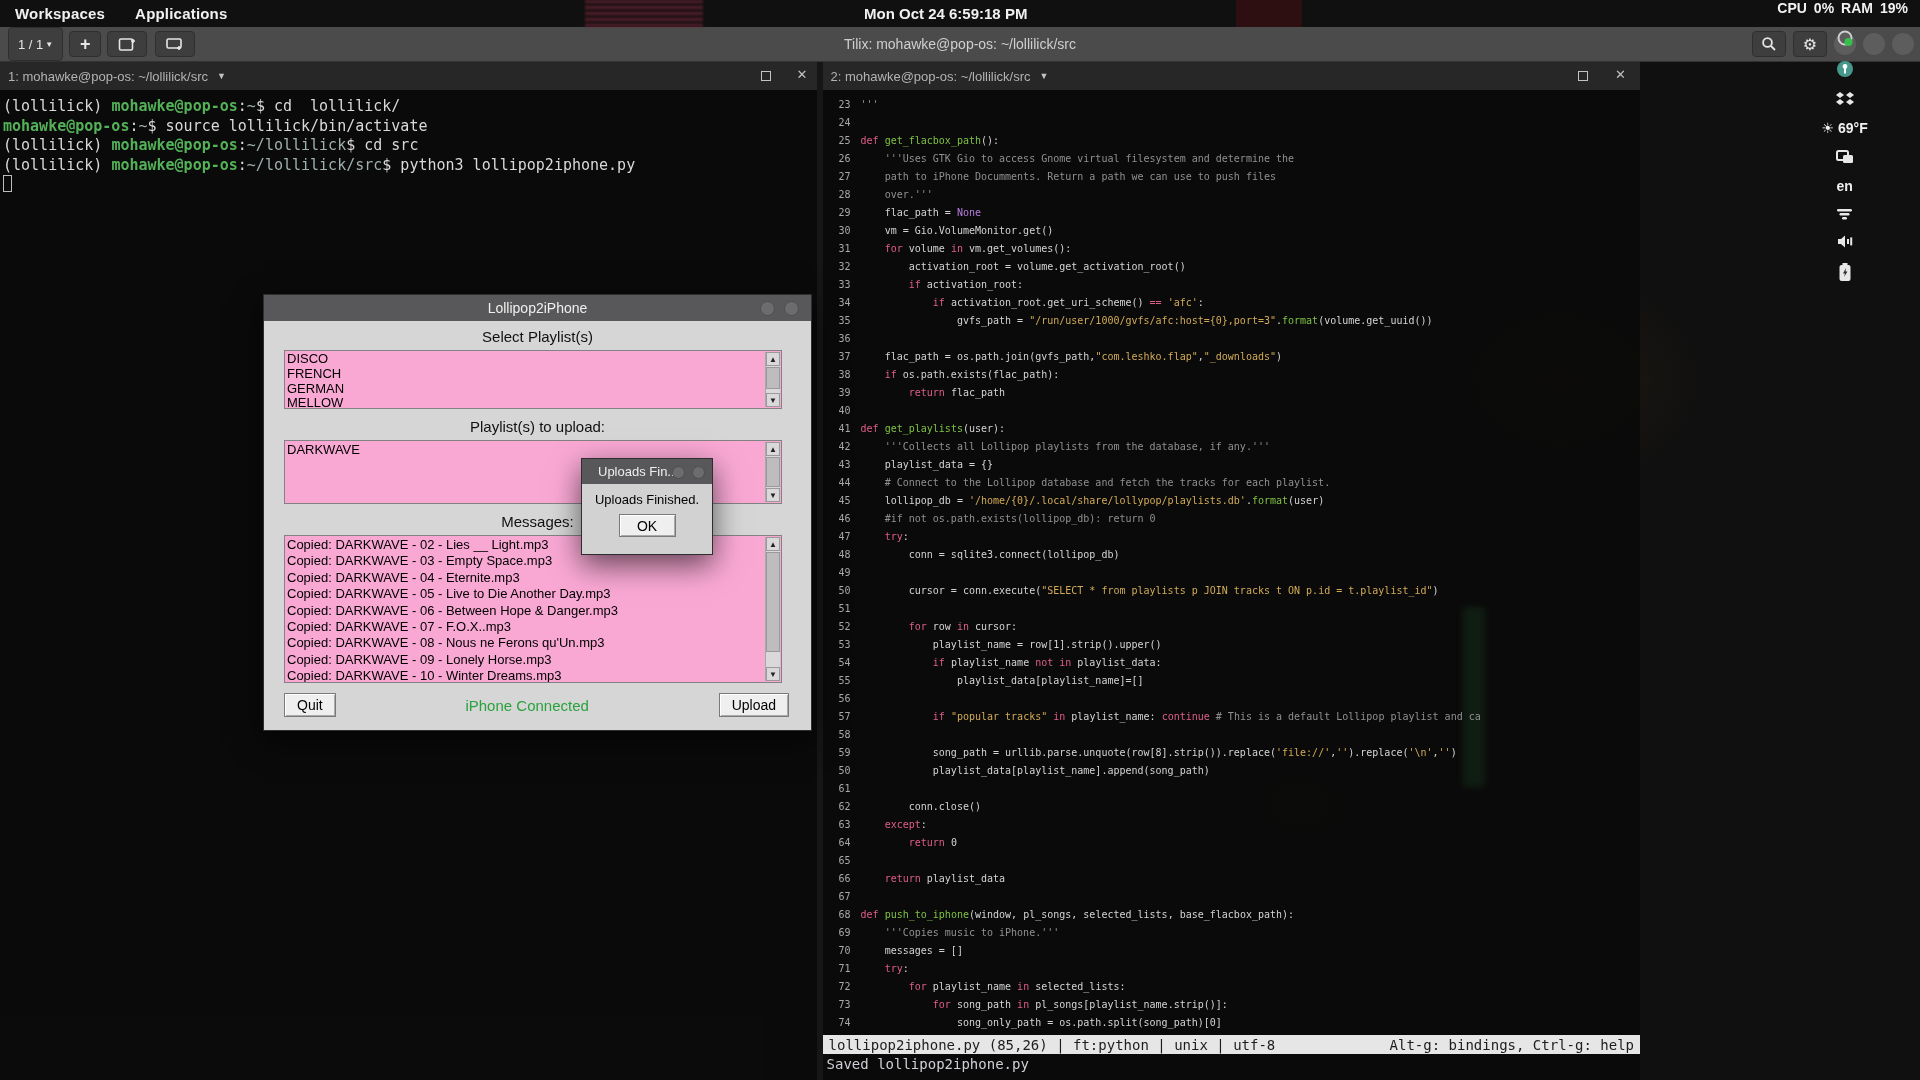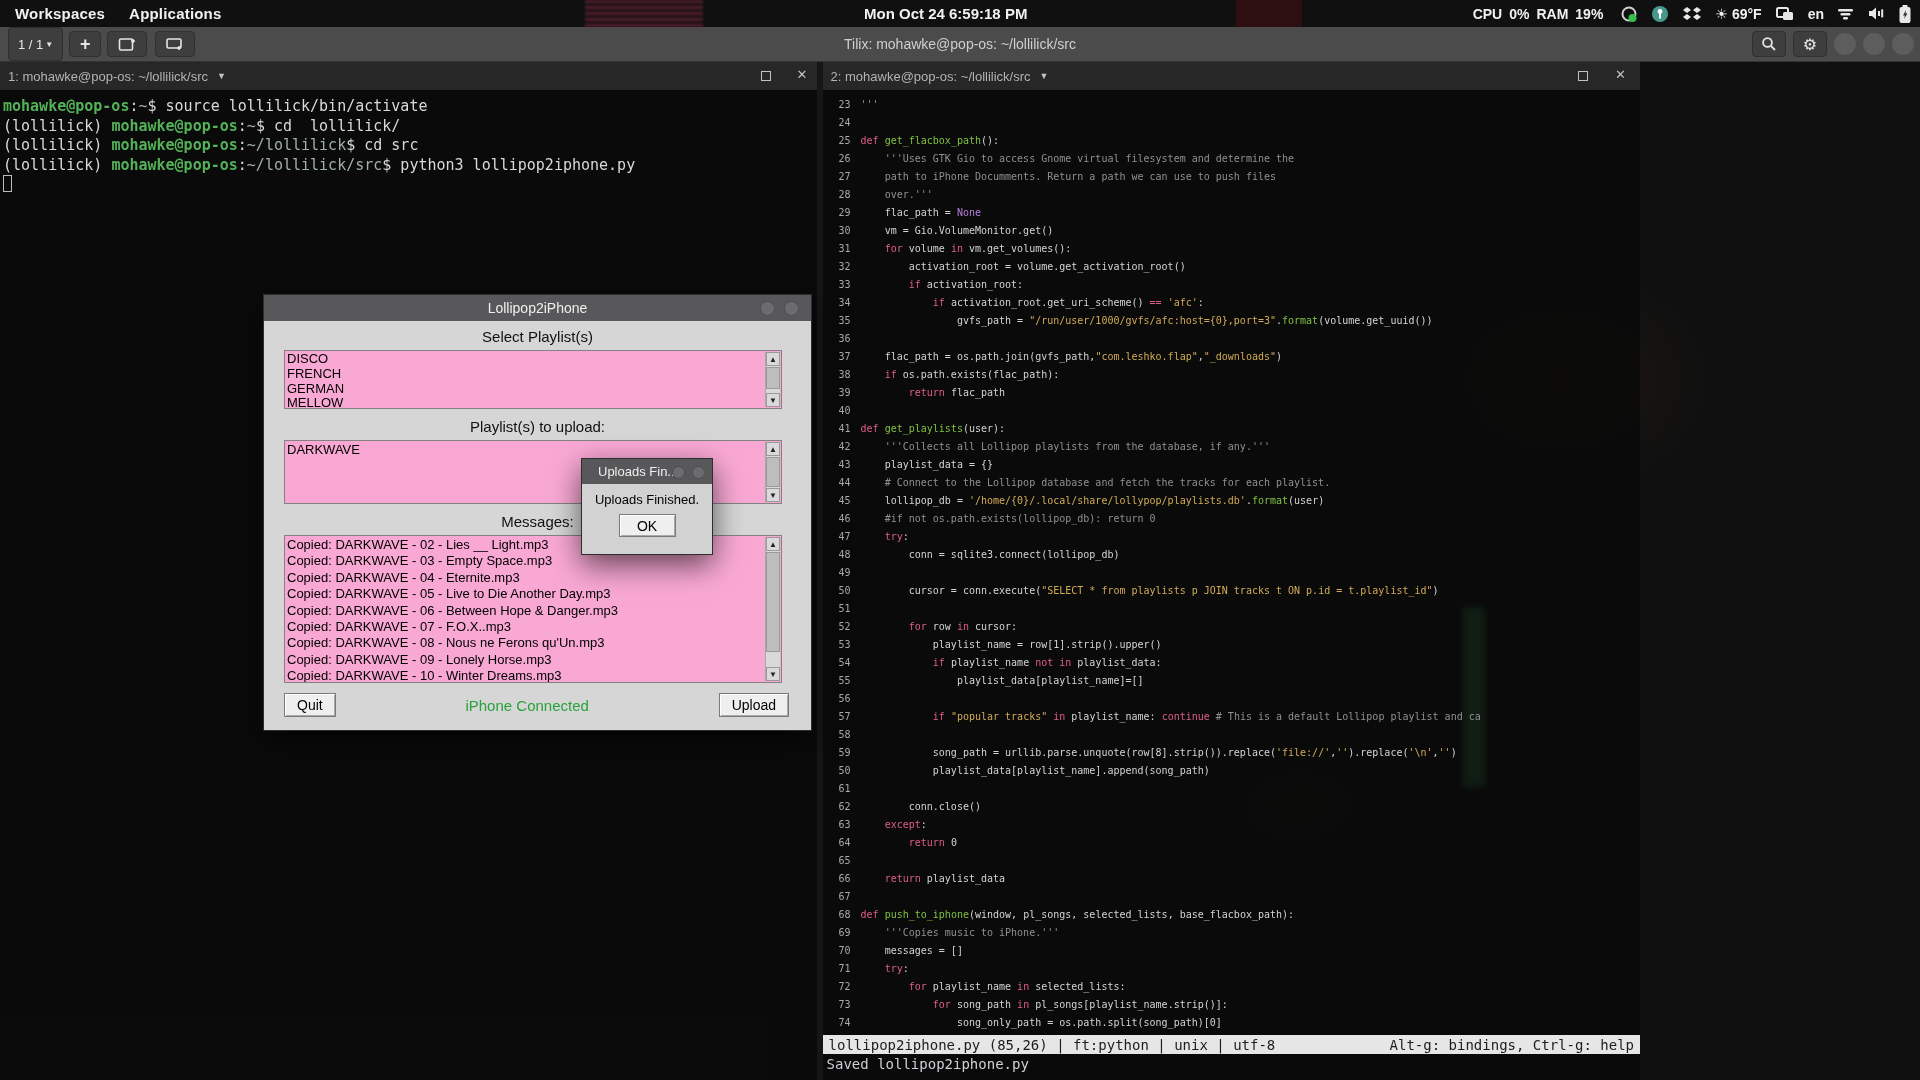--- a/index.html
+++ b/index.html
@@ -19,25 +19,25 @@
   #wall-warm { left:1350px; top:220px; width:420px; height:320px;
      background:radial-gradient(closest-side, rgba(110,70,30,.16), transparent 70%); }
   #wall-green { left:1600px; top:545px; width:22px; height:180px; background:rgba(60,150,80,.14); filter:blur(3px); }
   #wall-warm2 { left:1050px; top:640px; width:500px; height:330px;
      background:radial-gradient(closest-side, rgba(80,60,40,.10), transparent 70%); }
 
   
   #topbar { position:absolute; left:0; top:0; width:1920px; height:27px;
      background:rgba(16,16,16,.93); color:#f1f1f1; display:flex; align-items:center; z-index:30; }
   #topbar .menu { font-weight:bold; font-size:15px; margin-left:15px; letter-spacing:.2px; }
-  #topbar .menu + .menu { margin-left:24px; }
+  #topbar .menu + .menu { margin-left:30px; }
   #clock { position:absolute; left:864px; top:0; height:27px; display:flex; align-items:center;
      font-weight:bold; font-size:15px; }
   #indicators { position:absolute; right:8px; top:0; height:27px; display:flex; align-items:center; gap:13px;
-     font-weight:bold; font-size:14px; }
+     font-weight:bold; font-size:14px;flex-direction:column; }
   #indicators .sysmon { display:flex; gap:7px; margin-right:4px; }
   .ticon { display:inline-flex; align-items:center; }
   #temp-group { display:flex; align-items:center; gap:4px; font-size:14px; }
   #kbd-layout { font-size:14px; font-weight:bold; }
 
   
   #toolbar { position:absolute; left:0; top:27px; width:1920px; height:35px; background:#4b4b4b;
      border-bottom:1px solid #333; display:flex; align-items:center; z-index:25; }
   .tbtn { background:#3e3e3e; border:1px solid #2f2f2f; border-radius:4px; color:#e6e6e6;
      height:26px; display:inline-flex; align-items:center; justify-content:center; }
@@ -246,22 +246,22 @@
       <div class="wall" id="wall-neon" style="left:827px;"></div>
       <div class="wall" id="wall-neon2" style="left:909px;"></div>
       <div class="pane-header">
         <span>1: mohawke@pop-os: ~/lollilick/src</span>
         <span class="dd">▼</span>
         <span class="ph-max"></span>
         <span class="ph-close">✕</span>
       </div>
       <div id="term-lines">
 
-      <div class="term-line"><span class="t-u">mohawke@pop-os</span><span class="t-pl">:</span><span class="t-pa">~</span><span class="t-pl">$ source lollilick/bin/activate</span></div>
-          <div class="term-line"><span class="t-pl">(lollilick) </span><span class="t-u">mohawke@pop-os</span><span class="t-pl">:</span><span class="t-pa">~</span><span class="t-pl">$ cd  lollilick/</span></div>
+      <div class="term-line"><span class="t-pl">(lollilick) </span><span class="t-u">mohawke@pop-os</span><span class="t-pl">:</span><span class="t-pa">~</span><span class="t-pl">$ cd  lollilick/</span></div>
+          <div class="term-line"><span class="t-u">mohawke@pop-os</span><span class="t-pl">:</span><span class="t-pa">~</span><span class="t-pl">$ source lollilick/bin/activate</span></div>
           <div class="term-line"><span class="t-pl">(lollilick) </span><span class="t-u">mohawke@pop-os</span><span class="t-pl">:</span><span class="t-pa">~/lollilick</span><span class="t-pl">$ cd src</span></div>
           <div class="term-line"><span class="t-pl">(lollilick) </span><span class="t-u">mohawke@pop-os</span><span class="t-pl">:</span><span class="t-pa">~/lollilick/src</span><span class="t-pl">$ python3 lollipop2iphone.py</span></div>
         </div>
       <div id="cursor"></div>
     </section>
 
     <div id="divider"></div>
 
     <section class="pane" id="right-pane">
       <div class="wall" id="wall-green" style="left:640px;"></div>

